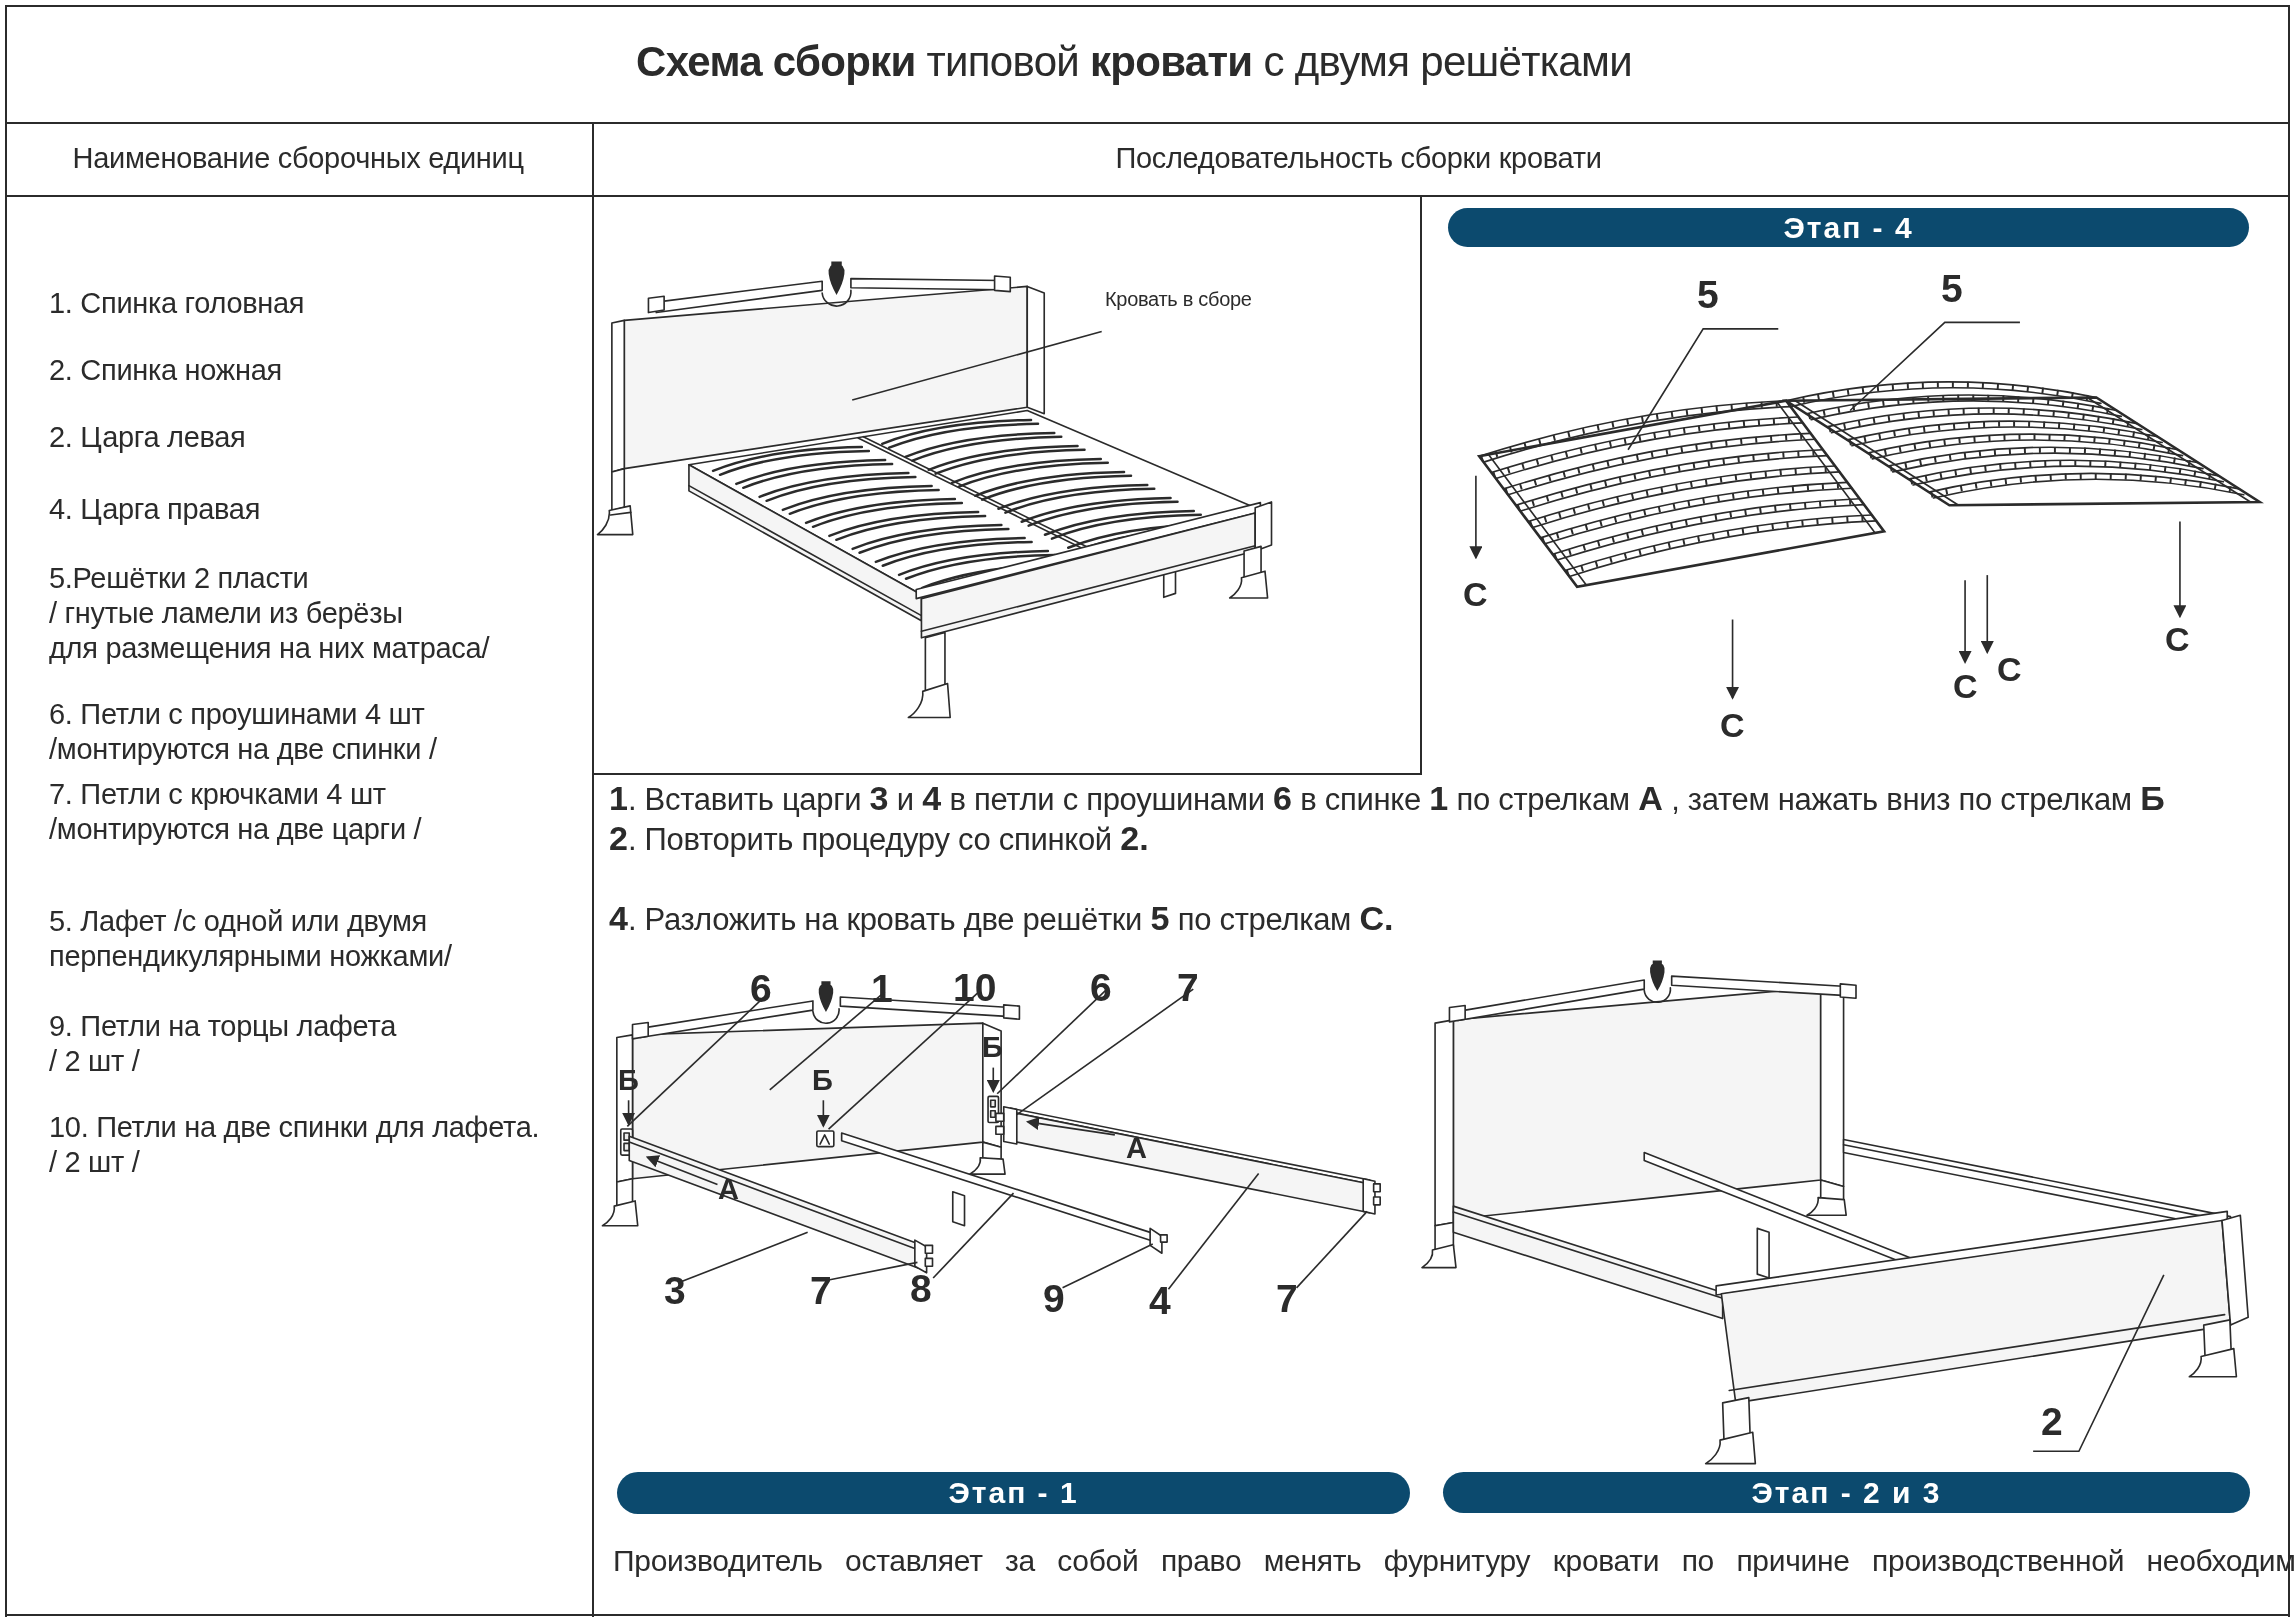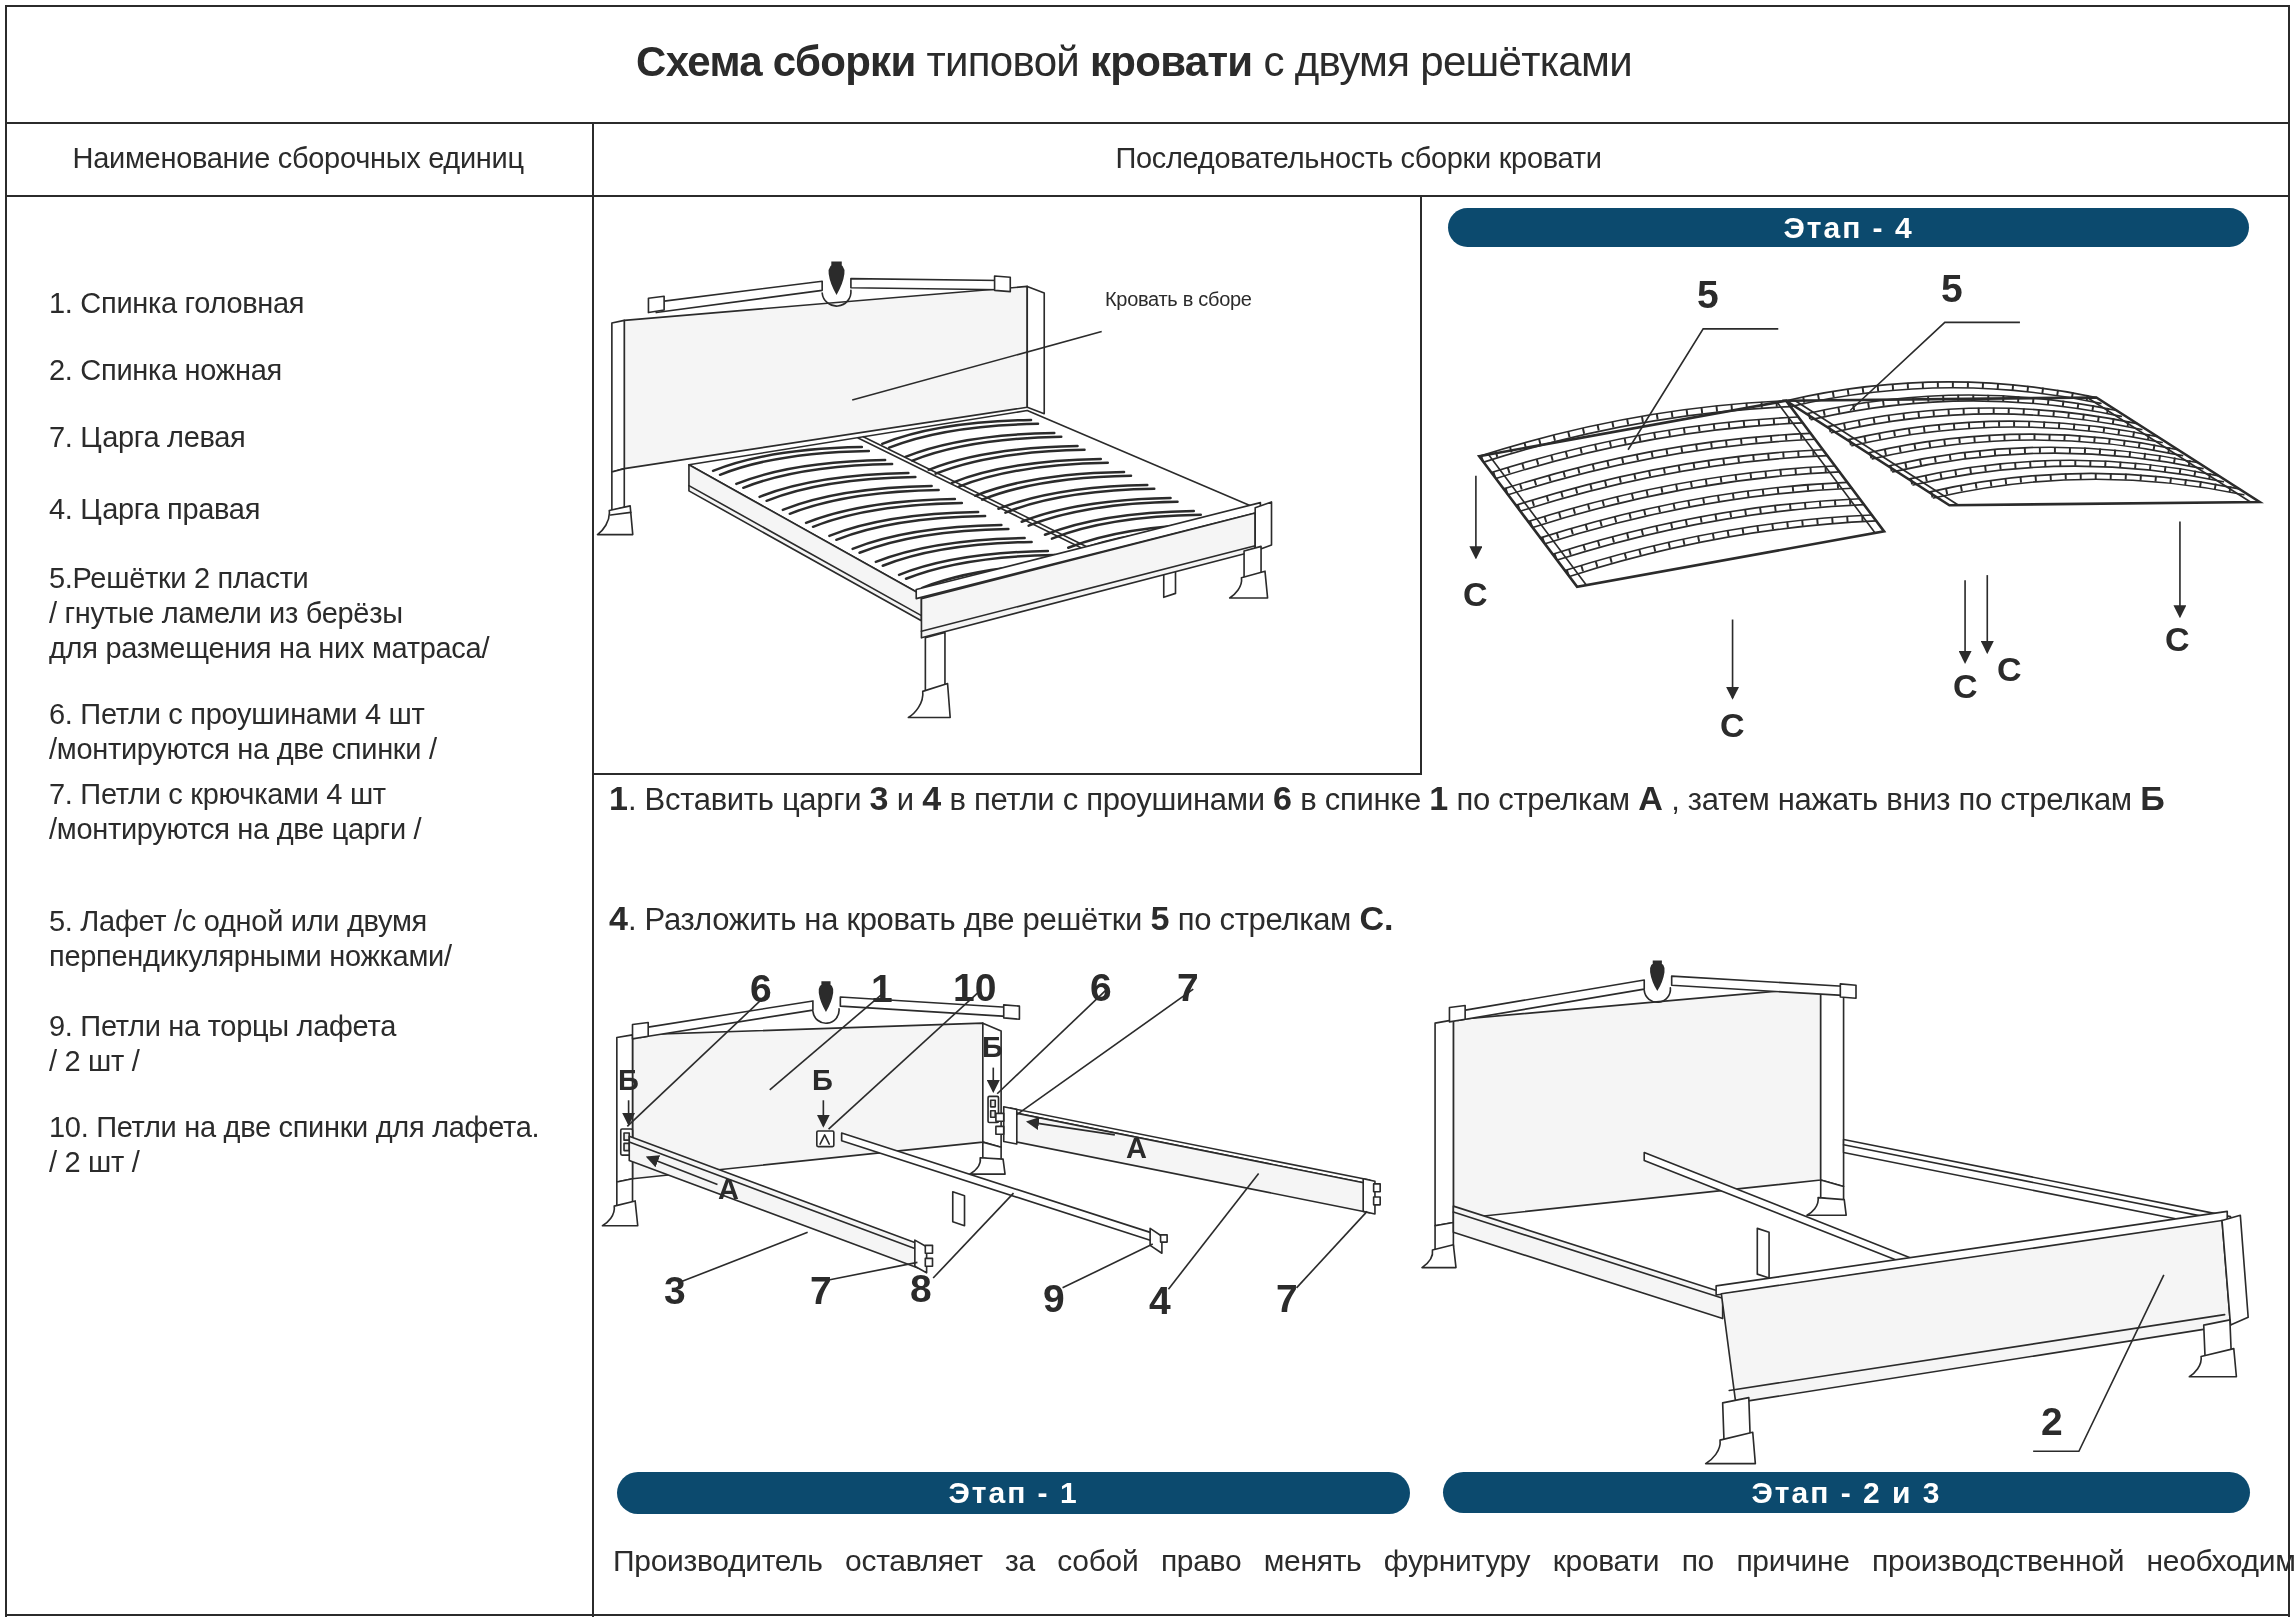--- a/index.html
+++ b/index.html
@@ -49,21 +49,21 @@
   <div class="line" style="left:1420px;top:195px;width:2px;height:580px;"></div>
   <div class="line" style="left:592px;top:773px;width:830px;height:2px;"></div>
 
   <div class="txt title"><span class="b">Схема сборки </span><span>типовой </span><span class="b">кровати </span><span>с двумя решётками</span></div>
 
   <div class="txt hdr" style="left:5.2px;top:142px;width:586px;">Наименование  сборочных единиц</div>
   <div class="txt hdr" style="left:592px;top:142px;width:1533px;">Последовательность сборки кровати</div>
 
   <div class="txt part" style="left:49px;top:286px;">1.   Спинка головная</div>
   <div class="txt part" style="left:49px;top:353px;">2. Спинка ножная</div>
-  <div class="txt part" style="left:49px;top:420px;">7. Царга левая</div>
+  <div class="txt part" style="left:49px;top:420px;">2. Царга левая</div>
   <div class="txt part" style="left:49px;top:492px;">4. Царга правая</div>
   <div class="txt part" style="left:49px;top:561px;">5.Решётки  2 пласти
 / гнутые ламели из берёзы
 для размещения на них матраса/</div>
   <div class="txt part" style="left:49px;top:697px;">6. Петли с проушинами 4 шт
 /монтируются на две спинки /</div>
   <div class="txt part" style="left:49px;top:777px;">7. Петли с крючками 4 шт
 /монтируются на две царги /</div>
   <div class="txt part" style="left:49px;top:904px;">5. Лафет /с одной или двумя
 перпендикулярными ножками/</div>
@@ -193,20 +193,21 @@
   </svg>
   <div class="lbl n60" style="left:1697px;top:273px;">5</div>
   <div class="lbl n60" style="left:1941px;top:267px;">5</div>
   <div class="lbl n52" style="left:1463px;top:575px;">С</div>
   <div class="lbl n52" style="left:1720px;top:706px;">С</div>
   <div class="lbl n52" style="left:1953px;top:667px;">С</div>
   <div class="lbl n52" style="left:1997px;top:650px;">С</div>
   <div class="lbl n52" style="left:2165px;top:620px;">С</div>
 
   <div class="txt instr" style="left:609px;top:779px;"><span class="b">1</span><span>. Вставить царги </span><span class="b">3</span><span> и </span><span class="b">4</span><span> в петли с проушинами </span><span class="b">6</span><span> в спинке </span><span class="b">1</span><span> по стрелкам </span><span class="b">А</span><span> , затем нажать вниз по стрелкам </span><span class="b">Б</span></div>
+  <div class="txt instr" style="left:609px;top:819px;"><span class="b">2</span><span>. Повторить процедуру со спинкой </span><span class="b">2.</span></div>
   <div class="txt instr" style="left:609px;top:899px;"><span class="b">4</span><span>. Разложить на кровать две решётки </span><span class="b">5</span><span>  по стрелкам </span><span class="b">С.</span></div>
 
   <svg style="left:592px;top:951px;" width="830" height="592" viewBox="0 0 1270 905">
     <g>
       <path class="stg" d="M62,128 L598,110 L598,292 L62,348 Z"></path>
       <path class="stf" d="M38,132 L62,128 L62,348 L38,353 Z"></path>
       <path class="stf" d="M598,110 L626,122 L626,300 L598,292 Z"></path>
       <path class="stf" d="M74,118 L338,76 L338,90 L74,132 Z"></path>
       <path class="stf" d="M380,70 L640,86 L640,100 L380,84 Z"></path>
       <path class="stf" d="M62,112 L86,109 L86,130 L62,134 Z"></path>

